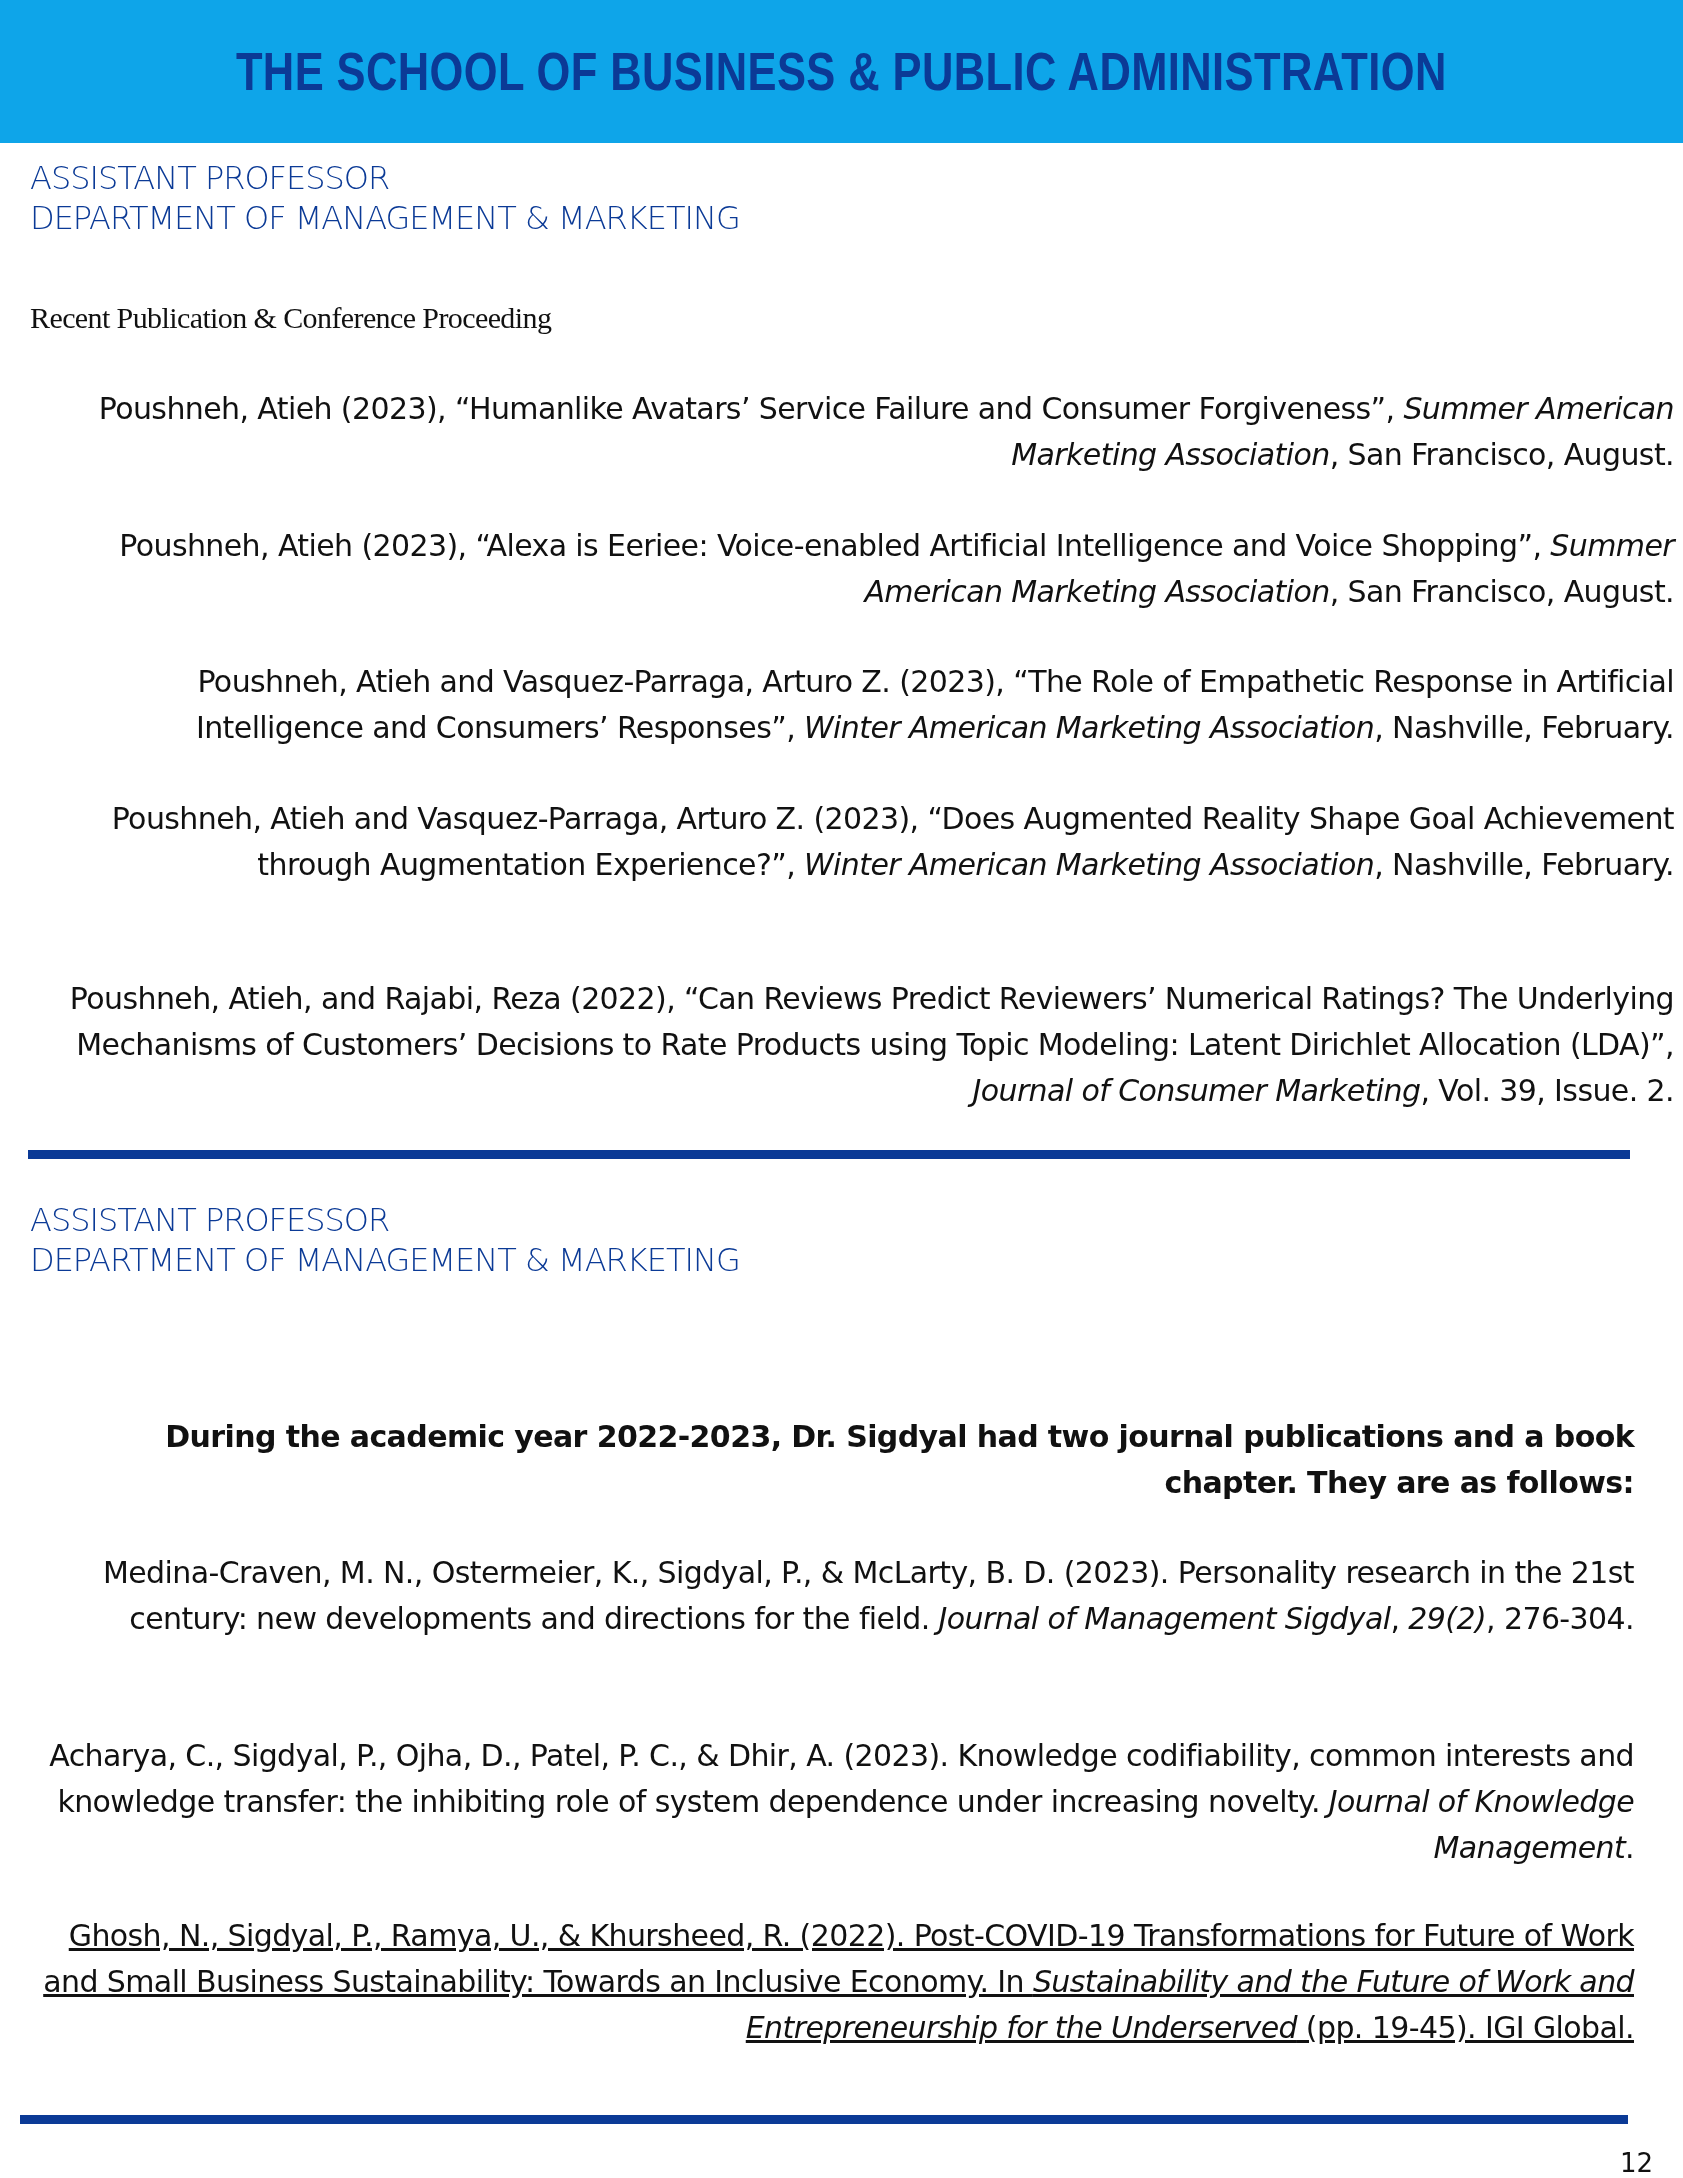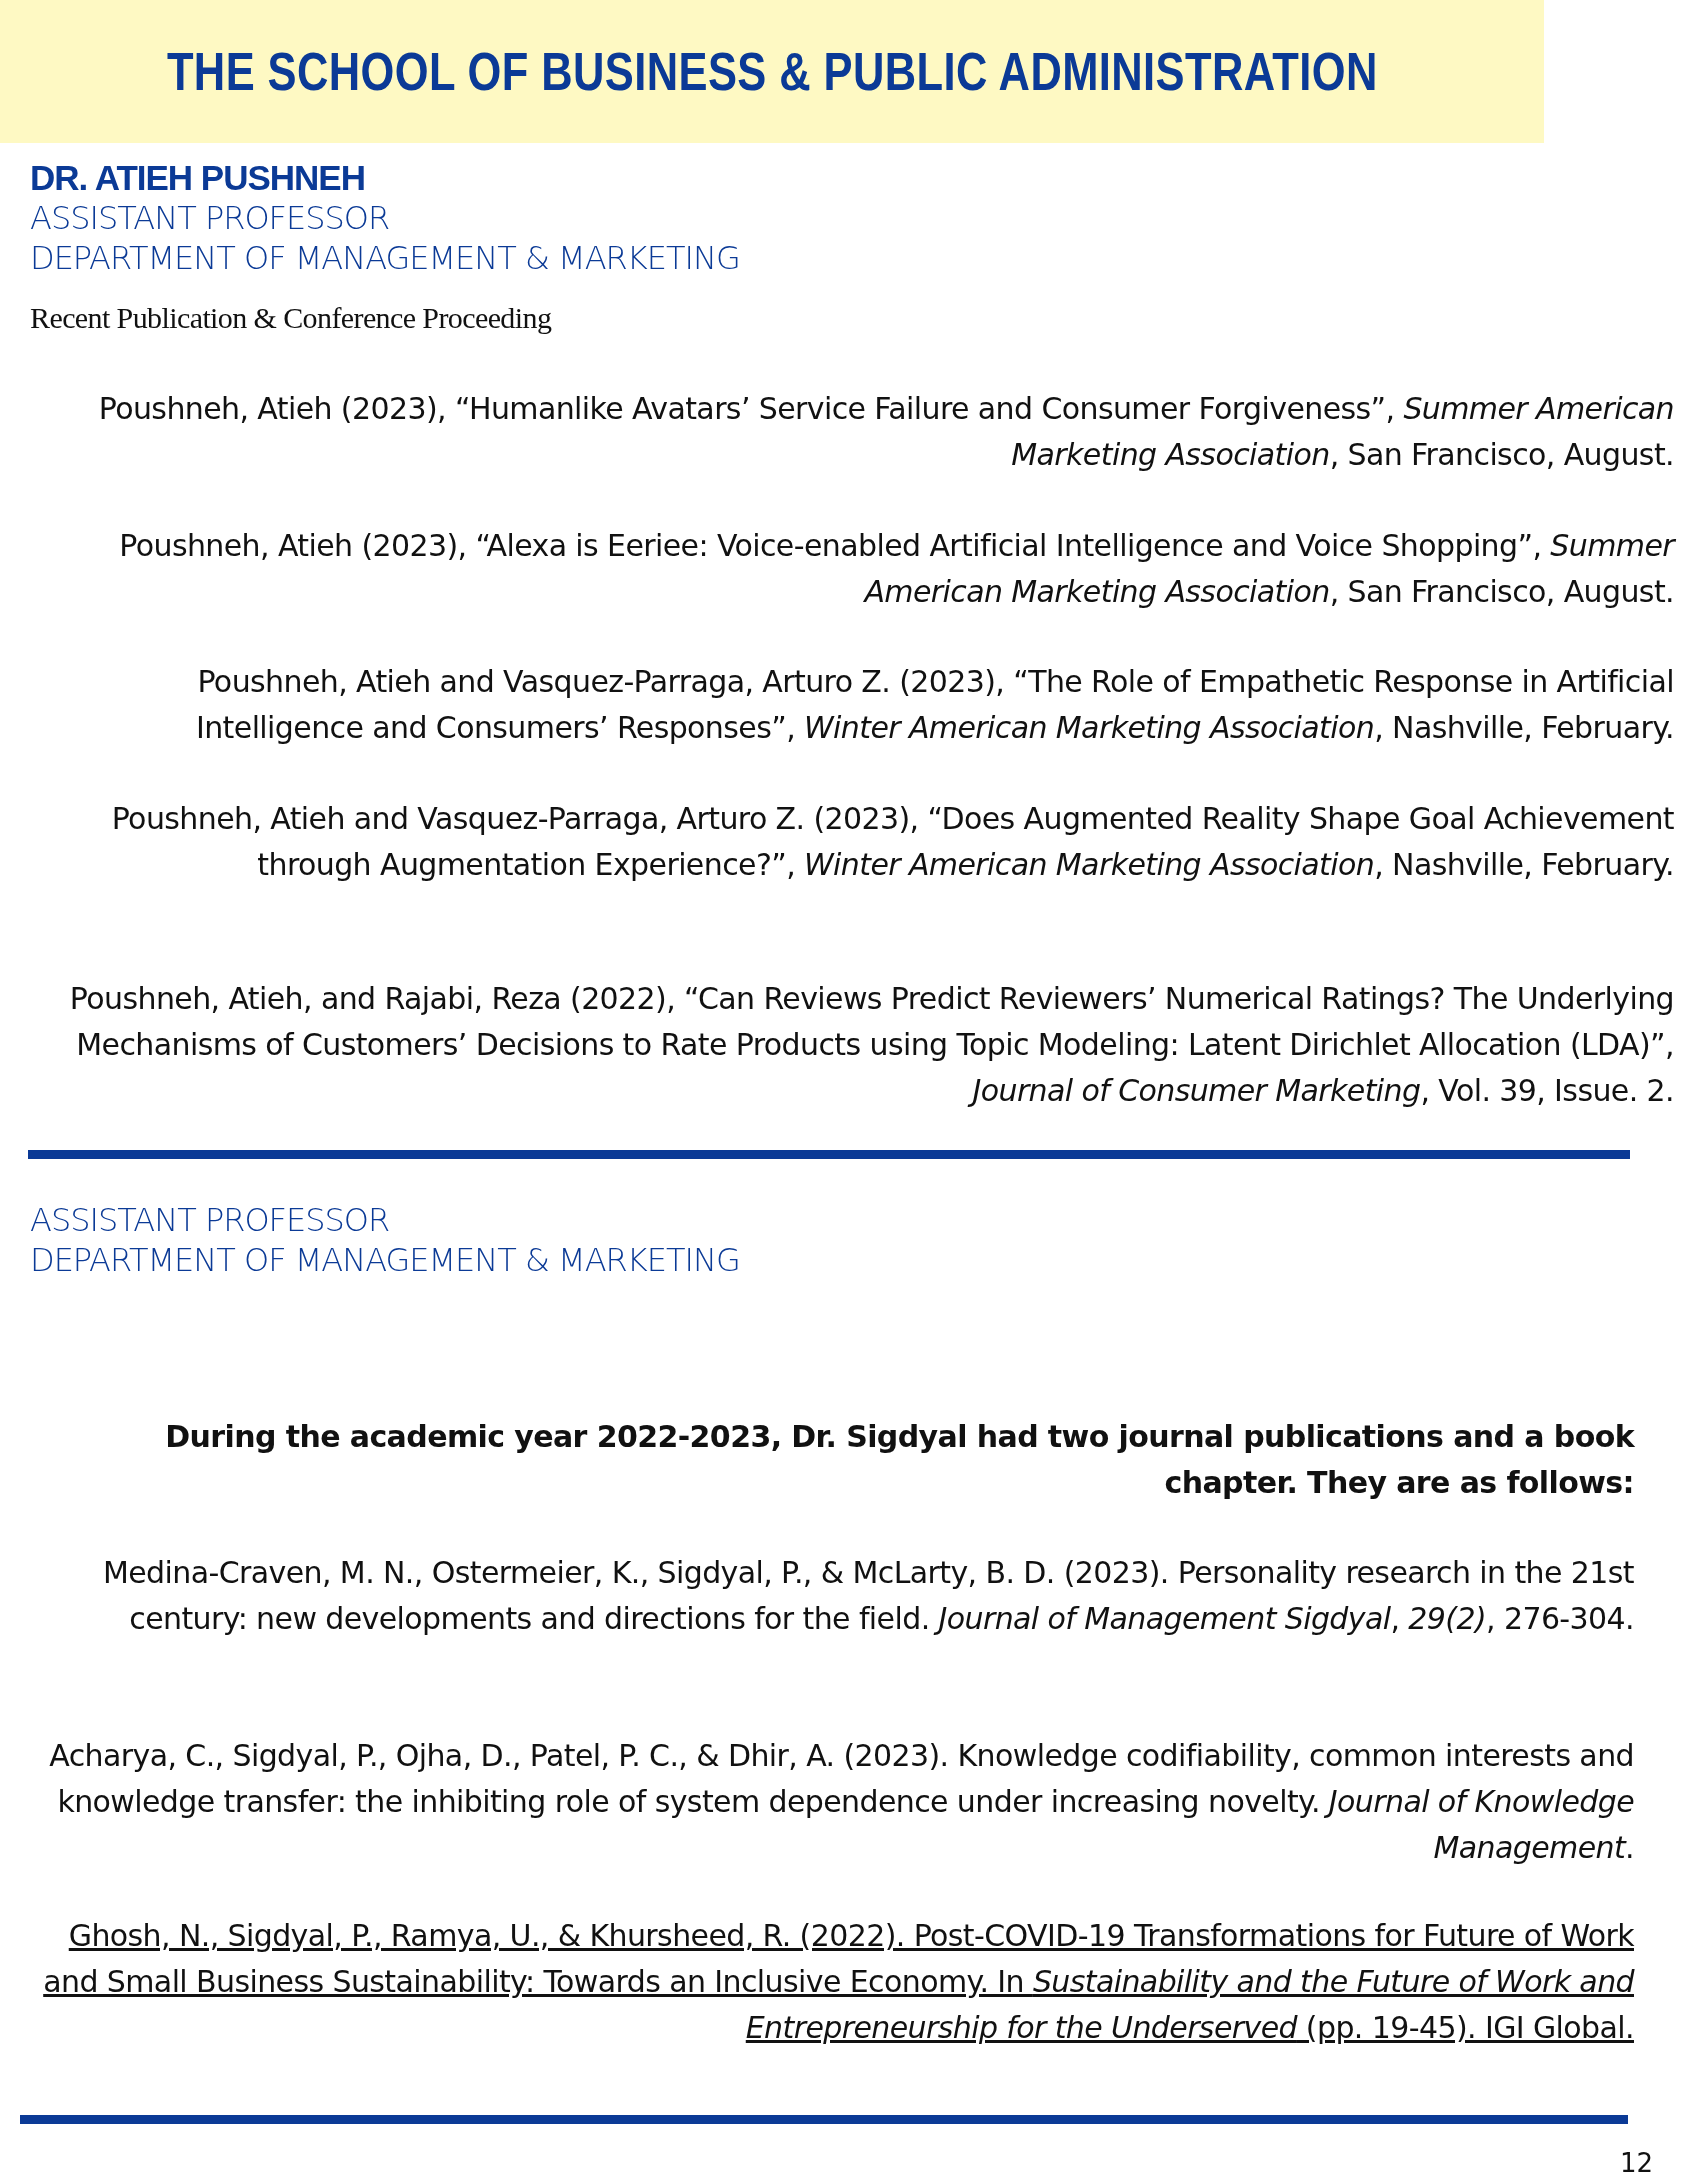--- a/index.html
+++ b/index.html
@@ -1,19 +1,19 @@
 <!DOCTYPE html>
 <html><head>
 <meta charset="utf-8">
 <style>
   html, body { margin: 0; padding: 0; background: #ffffff; }
   body { width: 1683px; height: 2178px; position: relative; overflow: hidden;
          font-family: "Liberation Sans", sans-serif; color: #111; }
-  .banner { position: absolute; left: 0; top: 0; width: 1544px; height: 143px;
-            background: #fef9c3; display: flex; align-items: center; justify-content: center; }
+  .banner { position: absolute; left: 0; top: 0; width: 1683px; height: 143px;
+            background: #0ea5e9; display: flex; align-items: center; justify-content: center; }
   .banner h1 { margin: 0; font-family: "Liberation Sans", sans-serif; font-weight: 700;
                font-size: 53px; color: #0B3A96; letter-spacing: 0.5px;
                transform: scaleX(0.82); transform-origin: center; }
   .profile { position: absolute; left: 30px; }
   .prof-name { font-family: "Liberation Sans", sans-serif; font-weight: 700; font-size: 35px;
                color: #0B3A96; letter-spacing: -1px; line-height: 40px; }
   .prof-line { font-family: "DejaVu Sans", sans-serif; font-size: 32px; color: #0B3A96;
                line-height: 40px; font-weight: 300; letter-spacing: -1px; }
   .body-text { position: absolute; font-family: Liberation Serif, serif; font-size: 30px;
                color: #111; line-height: 46px; letter-spacing: -0.6px; }
@@ -26,21 +26,20 @@
               font-size: 26px; color: #111; }
 </style>
 </head>
 <body>
 
 <div class="banner">
   <h1>THE SCHOOL OF BUSINESS &amp; PUBLIC ADMINISTRATION</h1>
 </div>
 
 <div class="profile" style="top:158px;">
-  <div class="prof-name">DR. ATIEH PUSHNEH</div>
   <div class="prof-line">ASSISTANT PROFESSOR</div>
   <div class="prof-line">DEPARTMENT OF MANAGEMENT &amp; MARKETING</div>
 </div>
 <div class="body-text" style="left:30px; top:295px;">Recent Publication &amp; Conference Proceeding</div>
 
 <div class="ref hang" style="top:386px;">
   <span>Poushneh, Atieh (2023), “Humanlike Avatars’ Service Failure and Consumer Forgiveness”, </span><i>Summer American Marketing Association</i><span>, San Francisco, August.</span>
 </div>
 <div class="ref hang" style="top:523px;">
   <span>Poushneh, Atieh (2023), “Alexa is Eeriee: Voice-enabled Artificial Intelligence and Voice Shopping”, </span><i>Summer American Marketing Association</i><span>, San Francisco, August.</span>

